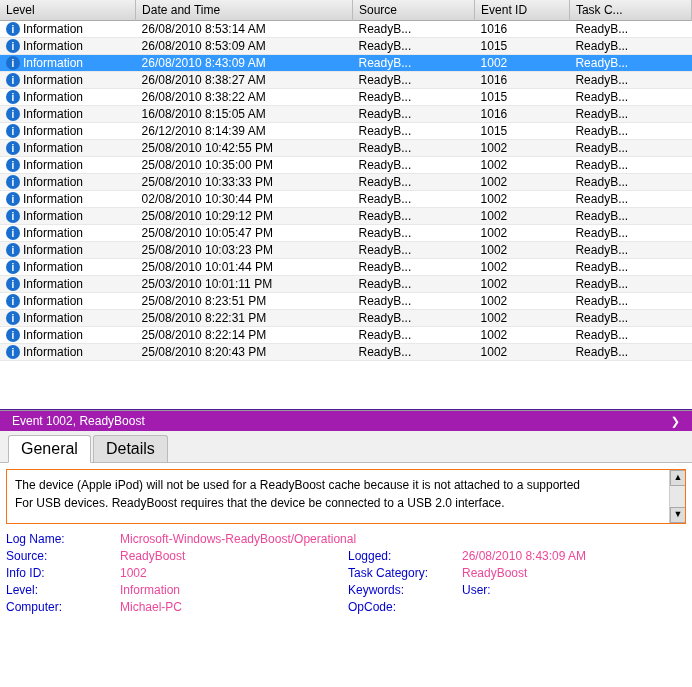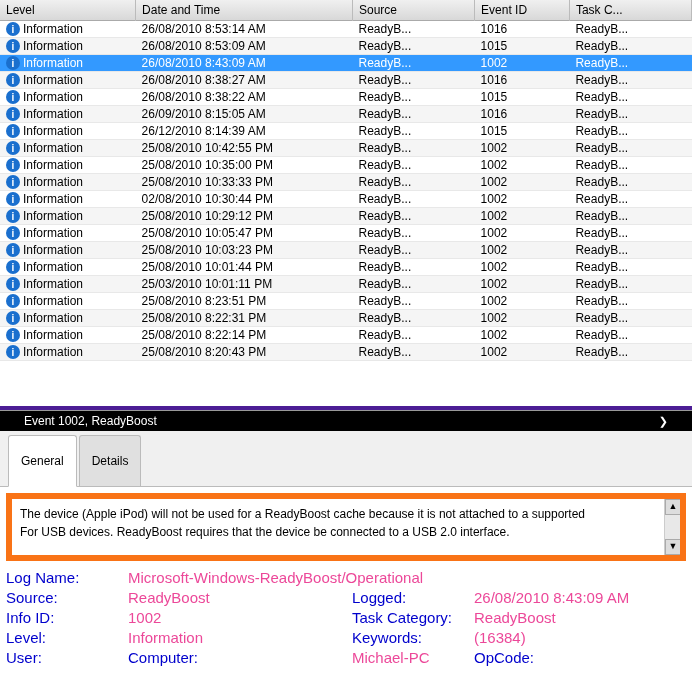--- a/index.html
+++ b/index.html
@@ -23,21 +23,21 @@
       gap: 6px;
     }
     .header-bar .app-title {
       font-weight: bold;
     }
 
     
     .table-area {
       height: 410px;
       overflow: hidden;
-      border-bottom: 4px solid #4c1d95;
+      border-bottom: 1px solid #4c1d95;
     }
 
     .event-table {
       width: 100%;
       border-collapse: collapse;
       font-size: 12px;
     }
 
     .event-table thead tr {
       background: linear-gradient(to bottom, #f0f0f0, #d8d8d8);
@@ -99,23 +99,23 @@
       align-items: center;
     }
 
     
     .bottom-panel {
       height: 277px;
       border-top: 1px solid #999;
     }
 
     .event-title-bar {
-      background: #000000;
+      background: #a21caf;
       color: #fff;
-      padding: 3px 24px;
+      padding: 3px 12px;
       font-size: 12px;
       display: flex;
       align-items: center;
       justify-content: space-between;
     }
 
     .expand-btn {
       color: #fff;
       cursor: pointer;
       font-size: 11px;
@@ -124,52 +124,52 @@
     
     .tabs-bar {
       background: #f0f0f0;
       border-bottom: 1px solid #bbb;
       display: flex;
       padding-top: 4px;
       padding-left: 8px;
     }
 
     .tab {
-      padding: 18px 12px;
+      padding: 4px 12px;
       border: 1px solid #bbb;
       border-bottom: none;
       background: #e0e0e0;
       cursor: pointer;
       margin-right: 2px;
-      font-size: 12px;
+      font-size: 16px;
       border-radius: 3px 3px 0 0;
     }
 
     .tab.active {
       background: #fff;
       border-bottom: 1px solid #fff;
       margin-bottom: -1px;
       z-index: 1;
       position: relative;
     }
 
     
     .detail-content {
       padding: 6px;
       height: 200px;
       overflow: hidden;
     }
 
     .message-box {
-      border: 6px solid #f97316;
+      border: 1px solid #f97316;
       padding: 6px 8px;
       font-size: 12px;
       line-height: 1.5;
       background: #fff;
-      height: 68px;
+      height: 55px;
       overflow: hidden;
       position: relative;
       margin-bottom: 8px;
     }
 
     .message-box-scroll {
       position: absolute;
       right: 0;
       top: 0;
       bottom: 0;
@@ -193,22 +193,22 @@
     }
 
     .scroll-track {
       flex: 1;
       background: #e8e8e8;
     }
 
     .properties-grid {
       display: grid;
       grid-template-columns: 110px 1fr 110px 1fr;
-      gap: 3px 12px;
-      font-size: 15px;
+      gap: 3px 4px;
+      font-size: 12px;
     }
 
     .prop-label {
       color: #0000cc;
       font-weight: normal;
     }
 
     .prop-value {
       color: #ec4899;
     }
@@ -295,21 +295,21 @@
             <td>1015</td>
             <td>ReadyB...</td>
           </tr>
           <tr>
             <td>
               <div class="level-cell">
                 <span class="info-icon">i</span>
                 <span>Information</span>
               </div>
             </td>
-            <td>26/09/2010 8:15:05 AM</td>
+            <td>16/08/2010 8:15:05 AM</td>
             <td>ReadyB...</td>
             <td>1016</td>
             <td>ReadyB...</td>
           </tr>
           <tr>
             <td>
               <div class="level-cell">
                 <span class="info-icon">i</span>
                 <span>Information</span>
               </div>
@@ -513,21 +513,20 @@
         <span class="prop-value">26/08/2010 8:43:09 AM</span>
 
         <span class="prop-label">Info ID:</span>
         <span class="prop-value">1002</span>
         <span class="prop-label">Task Category:</span>
         <span class="prop-value">ReadyBoost</span>
 
         <span class="prop-label">Level:</span>
         <span class="prop-value">Information</span>
         <span class="prop-label">Keywords:</span>
-        <span class="prop-value">(16384)</span>
 
         <span class="prop-label">User:</span>
         <span class="prop-label">Computer:</span>
         <span class="prop-value">Michael-PC</span>
 
         <span class="prop-label">OpCode:</span>
       </div>
     </div>
   </div>
 

